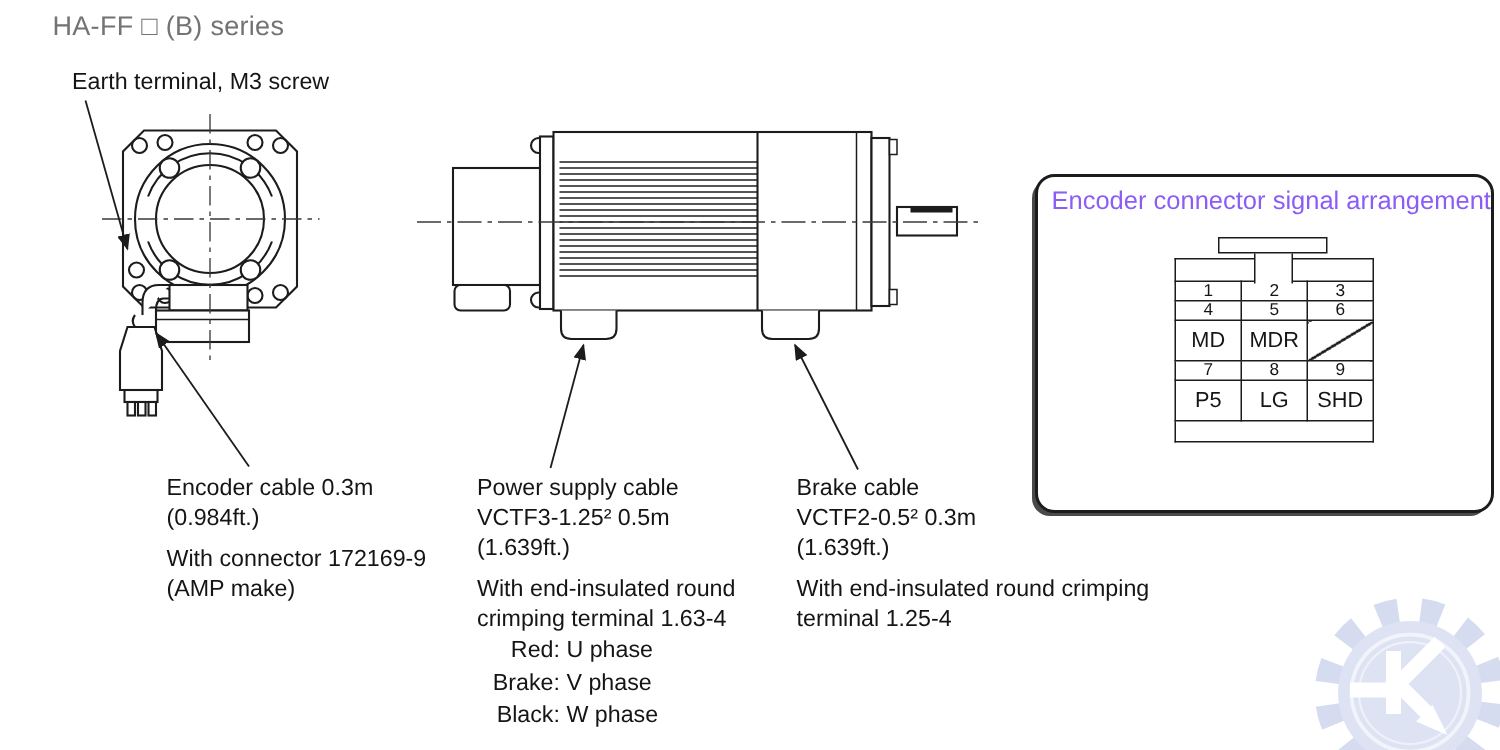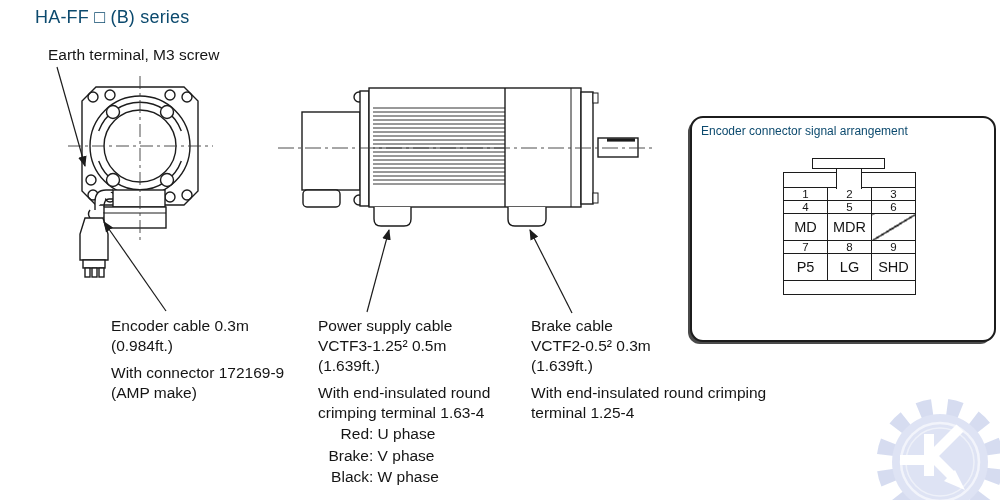--- a/index.html
+++ b/index.html
@@ -1,36 +1,36 @@
 <!DOCTYPE html>
 <html><head>
 <meta charset="utf-8">
 <style>
   html,body{margin:0;padding:0;background:#fff;}
   .stage{
     position:relative;width:1000px;height:500px;overflow:hidden;background:#ffffff;
     font-family:"Liberation Sans","DejaVu Sans",sans-serif;color:#151515;
   }
   .art{position:absolute;left:0;top:0;width:1000px;height:500px;}
-  .page-title{position:absolute;left:35px;top:7px;font-size:18px;letter-spacing:.2px;color:#0c4a6e;}
+  .page-title{position:absolute;left:35px;top:7px;font-size:18px;letter-spacing:.2px;color:#737373;}
   .lbl{position:absolute;font-size:15.5px;line-height:20px;color:#151515;white-space:nowrap;}
   .earth{left:48px;top:45px;text-align:right;}
   .blk-encoder{left:72px;top:316px;margin-left:39px;}
   .blk-power{left:287px;top:316px;margin-left:31px;}
   .blk-brake{left:531px;top:316px;}
   .gap-top{margin-top:7px;}
   .phase-row{line-height:21.5px;}
   .pname{display:inline-block;width:51px;text-align:right;}
   
   .encoder-box{
     position:absolute;left:690px;top:116px;width:302px;height:222px;
     border:2.5px solid #1c1c1c;border-radius:13px;background:#fff;
     box-shadow:-3px 3px 0 -1px #4a4a4a;
   }
-  .box-title{position:absolute;left:9px;top:6px;font-size:12px;color:#0c4a6e;white-space:nowrap;}
+  .box-title{position:absolute;left:9px;top:6px;font-size:17px;color:#8b5cf6;white-space:nowrap;}
   .pin-table{
     position:absolute;left:783px;top:172px;border-collapse:collapse;z-index:2;
     table-layout:fixed;background:#fff;
   }
   .pin-table td{border:1.5px solid #1c1c1c;text-align:center;vertical-align:middle;padding:0;width:43px;}
   .r-empty-top td{height:14px;}
   .r-num td{height:10px;font-size:11.5px;}
   .r-sig td{height:26px;font-size:14.5px;}
   .r-empty-bot td{height:13px;}
   td.slash{background-image:linear-gradient(to bottom right,transparent calc(50% - .8px),#1c1c1c calc(50% - .8px),#1c1c1c calc(50% + .8px),transparent calc(50% + .8px));}

